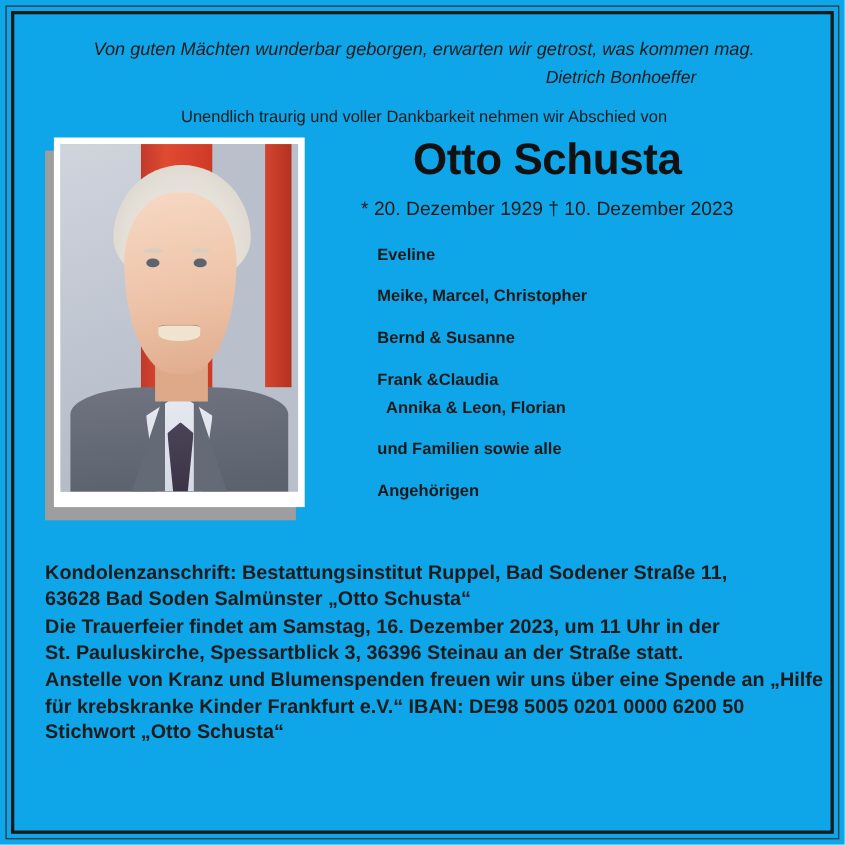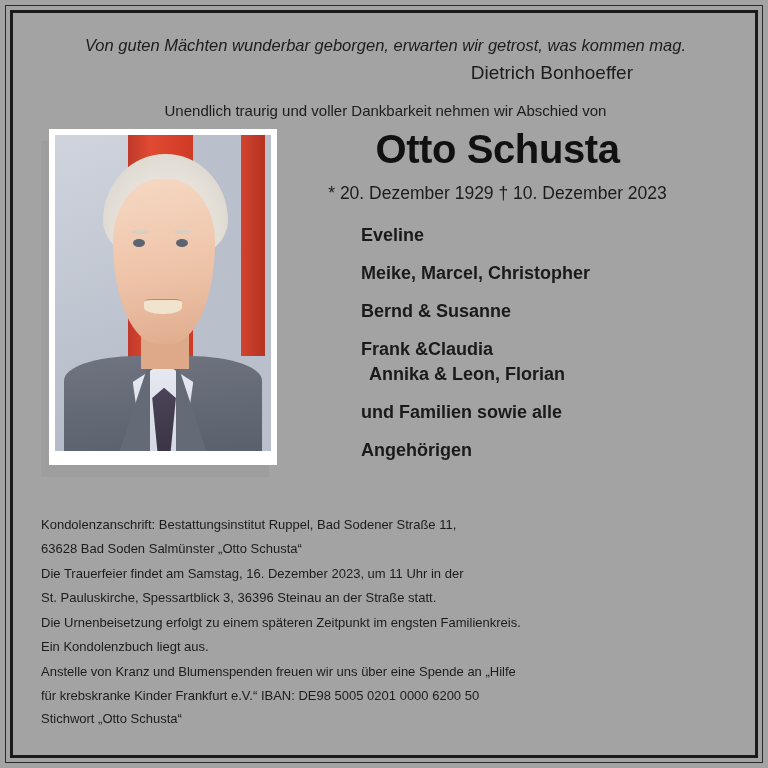--- a/index.html
+++ b/index.html
@@ -11,21 +11,21 @@
   body {
     font-family: "Liberation Sans", sans-serif;
     -webkit-font-smoothing: antialiased;
   }
 
   .notice {
     position: relative;
     width: 768px;
     height: 768px;
     box-sizing: border-box;
-    background: #a3a3a3;
+    background: #0ea5e9;
     overflow: hidden;
   }
 
   
   .border-outer {
     position: absolute;
     left: 5px;
     top: 5px;
     right: 5px;
     bottom: 5px;
@@ -58,21 +58,22 @@
   .epigraph {
     text-align: center;
     font-style: italic;
     font-size: 16.5px;
     line-height: 23px;
     color: #1c1c1c;
     padding-top: 10px;
   }
   .epigraph-line { display: block; white-space: nowrap; }
   .attribution {
-    font-size: 19px;
+    font-style: italic;
+    font-size: 16px;
     color: #1c1c1c;
     text-align: right;
     padding-right: 97px;
     margin-top: 5px;
   }
 
   .intro {
     text-align: center;
     font-size: 15px;
     color: #1c1c1c;
@@ -185,38 +186,39 @@
   }
   .p-lapel-r {
     position:absolute; left:56%; top:71%; width:22%; height:29%;
     background:#646a76;
     clip-path: polygon(0% 0%, 64% 100%, 0% 100%);
   }
 
   
   .names {
     position: absolute;
-    left: 320px;
+    left: 302px;
     top: 0px;
     font-weight: bold;
-    font-size: 18px;
+    font-size: 15px;
     color: #1a1a1a;
     line-height: 25px;
   }
   .name-group { margin-bottom: 13px; }
   .name-group:last-child { margin-bottom: 0; }
   .name-line { display: block; white-space: nowrap; }
   .name-line.indent { padding-left: 8px; }
 
   
   .footer {
-    font-size: 13px;
+    font-size: 18px;
     line-height: 23.5px;
     color: #1c1c1c;
     margin-top: 6px;
+    font-weight: bold;
   }
   .footer p { margin: 0 0 2px 0; }
   .footer .fline { display: block; white-space: nowrap; }
 </style>
 </head>
 <body>
 
 <div class="notice">
 
   <div class="border-outer"></div>
@@ -298,24 +300,20 @@
       <p>
         <span class="fline">Kondolenzanschrift: Bestattungsinstitut Ruppel, Bad Sodener Straße 11,</span>
         <span class="fline">63628 Bad Soden Salmünster „Otto Schusta“</span>
       </p>
 
       <p>
         <span class="fline">Die Trauerfeier findet am Samstag, 16. Dezember 2023, um 11 Uhr in der</span>
         <span class="fline">St. Pauluskirche, Spessartblick 3, 36396 Steinau an der Straße statt.</span>
       </p>
 
-      <p>
-        <span class="fline">Die Urnenbeisetzung erfolgt zu einem späteren Zeitpunkt im engsten Familienkreis.</span>
-        <span class="fline">Ein Kondolenzbuch liegt aus.</span>
-      </p>
 
       <p>
         <span class="fline">Anstelle von Kranz und Blumenspenden freuen wir uns über eine Spende an „Hilfe</span>
         <span class="fline">für krebskranke Kinder Frankfurt e.V.“ IBAN: DE98 5005 0201 0000 6200 50</span>
         <span class="fline">Stichwort „Otto Schusta“</span>
       </p>
 
     </div>
 
   </div>

